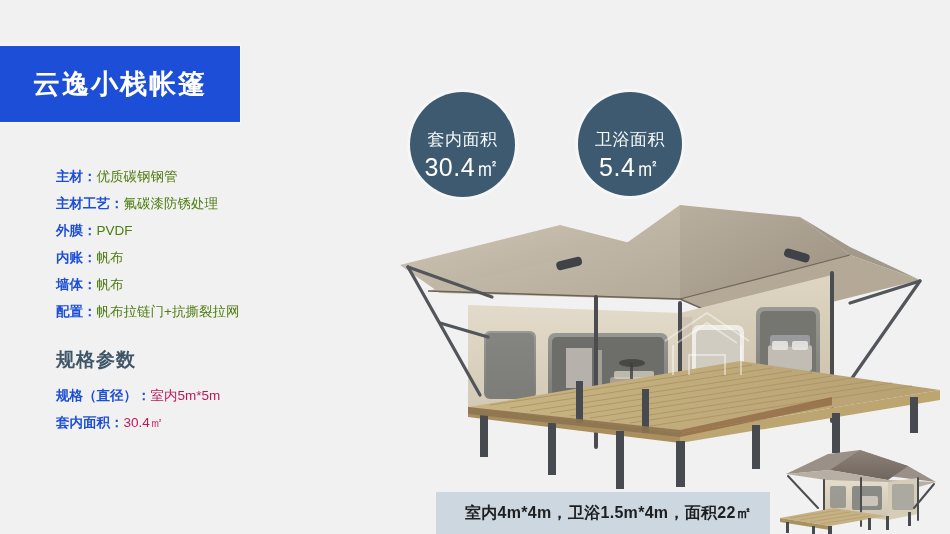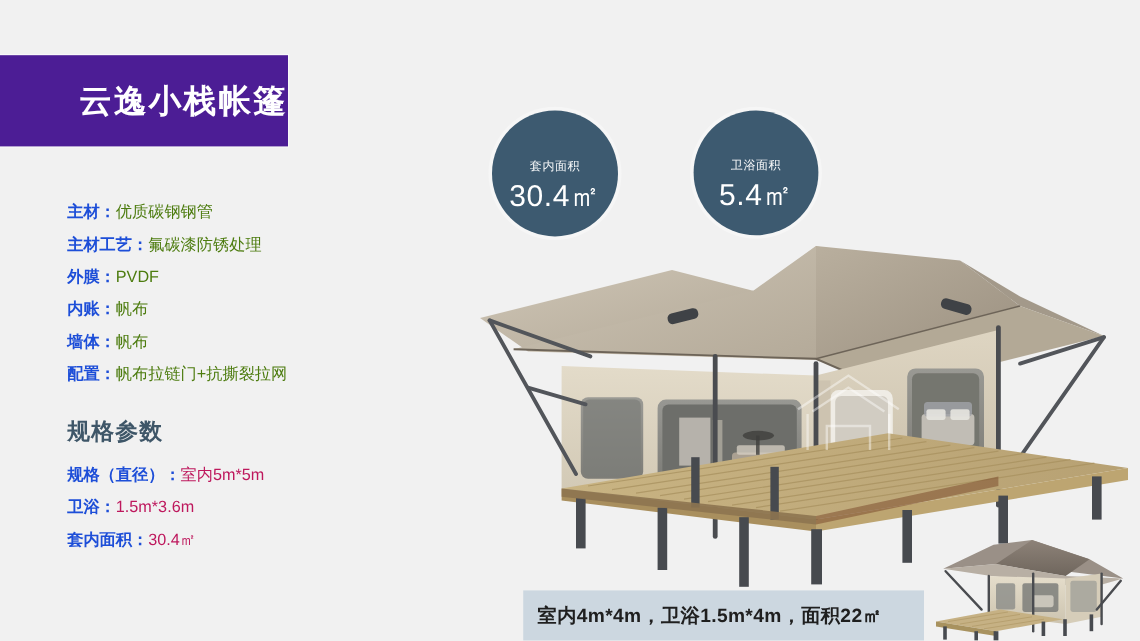--- a/index.html
+++ b/index.html
@@ -8,23 +8,23 @@
     width:950px;height:534px;overflow:hidden;
     background:#f1f1f1;
     font-family:"Liberation Sans","DejaVu Sans",sans-serif;
     position:relative;
   }
   #page{position:relative;width:950px;height:534px;background:#f1f1f1;overflow:hidden;}
 
   
   .title-banner{
     position:absolute;left:0;top:46px;width:240px;height:76px;
-    background:#4c1d95;
+    background:#1d4ed8;
     box-shadow:0 0 0 1px rgba(255,255,255,.55);
-    display:flex;align-items:center;justify-content:flex-end;
+    display:flex;align-items:center;justify-content:center;
   }
   .title-banner .t{
     color:#ffffff;font-size:27px;font-weight:bold;letter-spacing:2px;
     white-space:nowrap;
   }
 
   
   .spec-col{position:absolute;left:56px;top:163px;width:300px;}
   .sec-head{
     color:#3e5668;font-size:19px;font-weight:bold;letter-spacing:1px;
@@ -40,32 +40,32 @@
 
   .sec-two{margin-top:22px;}
 
   
   .circle{
     position:absolute;border-radius:50%;
     background:#3d5a70;color:#fff;
     display:flex;flex-direction:column;align-items:center;justify-content:center;
     box-shadow:0 0 0 3px rgba(255,255,255,.35);
   }
-  .circle .lab{font-size:10px;line-height:1;margin-bottom:7px;letter-spacing:.5px;opacity:.96;margin-top:22px;}
+  .circle .lab{font-size:17px;line-height:1;margin-bottom:7px;letter-spacing:.5px;opacity:.96;margin-top:22px;}
   .circle .val{font-size:25px;line-height:1;font-weight:normal;letter-spacing:.5px;}
   #circle-1{left:410px;top:92px;width:105px;height:105px;}
   #circle-2{left:578px;top:92px;width:104px;height:104px;text-align:center;}
   #circle-3{left:748px;top:95px;width:98px;height:98px;}
   #circle-3 .val{font-size:21px;}
 
   
   .caption-bar{
     position:absolute;left:436px;top:492px;width:334px;height:42px;
     background:#ccd7e0;
-    display:flex;align-items:center;padding-left:12px;box-sizing:border-box;
+    display:flex;align-items:center;padding-left:29px;box-sizing:border-box;
   }
   .caption-bar .c{
     color:#1f1f1f;font-size:16px;font-weight:bold;white-space:nowrap;letter-spacing:.3px;
   }
 
   
   .render{position:absolute;left:380px;top:185px;width:570px;height:310px;}
   .render svg{display:block;}
   .inset{position:absolute;left:768px;top:446px;width:178px;height:88px;}
   .inset svg{display:block;}
@@ -101,23 +101,20 @@
       <li>
         <span class="k">配置：</span><span class="v">帆布拉链门+抗撕裂拉网</span>
       </li>
     </ul>
 
     <div class="sec-two">
       <h2 class="sec-head">规格参数</h2>
       <ul class="spec-list strong">
         <li>
           <span class="k">规格（直径）：</span><span class="v">室内5m*5m</span>
-        </li>
-        <li>
-          <span class="k">卫浴：</span><span class="v">1.5m*3.6m</span>
         </li>
         <li>
           <span class="k">套内面积：</span><span class="v">30.4㎡</span>
         </li>
       </ul>
     </div>
   </div>
 
   <div class="circle" id="circle-1">
     <span class="lab">套内面积</span>

